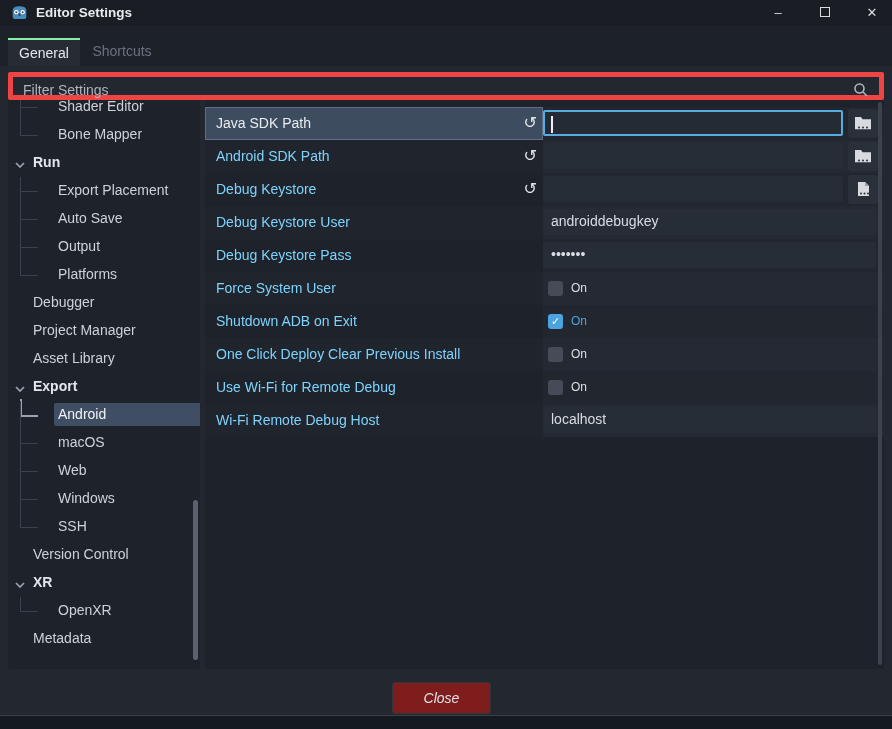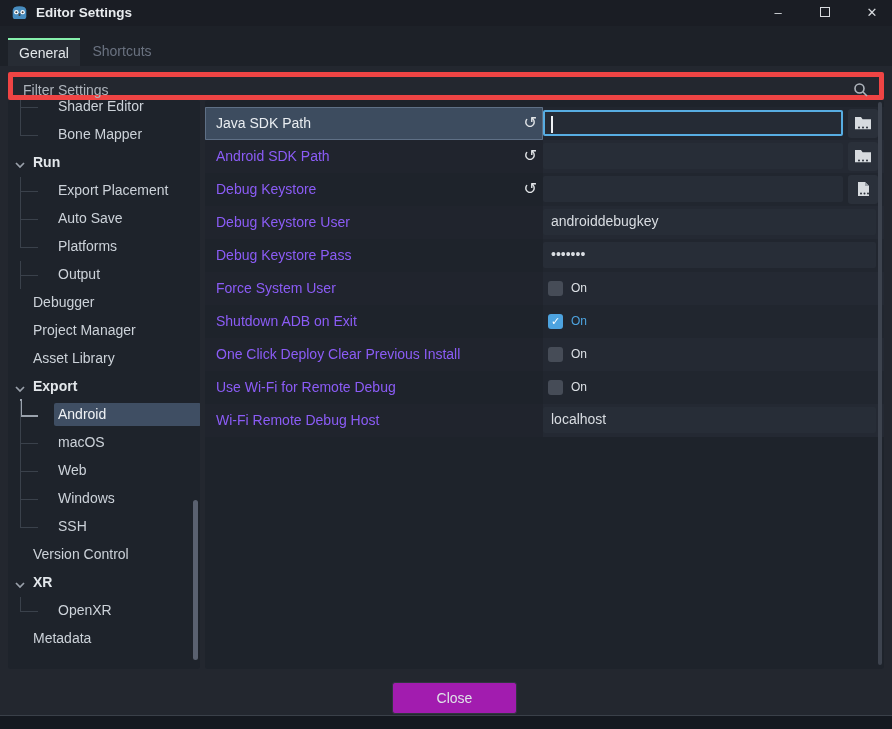--- a/index.html
+++ b/index.html
@@ -61,21 +61,21 @@
                     background:#9aa2ad; }
   #sidebar-scroll-thumb { right:2px; top:400px; width:5px; height:160px;
                           background:#5a6170; border-radius:3px; }
 
   
   #rows { position:absolute; left:0; top:7px; width:100%; }
   .prow { position:relative; height:33px; }
   .prow .labelcell { position:absolute; left:0; top:0; width:338px; height:33px; }
   .prow.odd .labelcell { background:#20242d; }
   .prow .labelcell .ltext { position:absolute; left:11px; top:0; height:33px;
-                            line-height:32px; font-size:14px; color:#8b5cf6; white-space:nowrap; }
+                            line-height:32px; font-size:14px; color:#7dd3fc; white-space:nowrap; }
   .prow.sel .labelcell { background:#3d4c5f; box-shadow:inset 0 0 0 1px #5f7086;
                          border-radius:1px; }
   .prow.sel .labelcell .ltext { color:#e9edf1; }
   .reset-btn { position:absolute; right:6px; top:0; height:33px; line-height:31px;
                color:#e2e5e8; font-size:16px; }
   .valuecell { position:absolute; left:338px; right:0; top:0; height:33px; background:#21262f; }
   .prow.odd .valuecell { background:#242933; }
   .lineedit { position:absolute; left:0; top:3px; bottom:4px; right:8px; background:#272d37;
               border-radius:2px; color:#d9dde2; font-size:14px; line-height:25px;
               padding:0 8px; white-space:nowrap; overflow:hidden; }
@@ -89,23 +89,23 @@
               border-radius:3px; background:#464c57; color:#fff; font-size:11px;
               font-weight:700; text-align:center; line-height:15px; }
   .checkbox.on { background:#4da3df; }
   .check-label { position:absolute; left:28px; top:0; height:33px; line-height:32px;
                  font-size:12px; color:#dce0e5; }
   .check-label.on { color:#4da3df; }
   #inspector-scroll-thumb { right:2px; top:2px; width:4px; height:563px;
                             background:#3d434e; border-radius:2px; }
 
   
-  #close-button { left:392px; top:682px; width:125px; height:32px; background:#a21caf;
+  #close-button { left:392px; top:682px; width:99px; height:32px; background:#7f1d1d;
                   border:1px solid #30353f; border-radius:3px; color:#dfe3e7;
-                  font-size:14px; text-align:center; line-height:30px; }
+                  font-size:14px; text-align:center; line-height:30px;font-style:italic; }
   #bottom-line { left:0; top:715px; width:892px; height:1px; background:#3a4049; }
   #bottom-area { left:0; top:716px; width:892px; height:13px; background:#151920; }
 </style>
 </head>
 <body>
 
 <div id="stage">
   <div id="dialog-bg" class="abs"></div>
 
   <div id="titlebar" class="abs">
@@ -138,22 +138,22 @@
 
   <div id="sidebar" class="abs">
     <div id="tree-list">
         <div class="titem child vfull"><div class="tlabel">Shader Editor</div></div>
         <div class="titem child vhalf"><div class="tlabel">Bone Mapper</div></div>
         <div class="titem top bold"><div class="chev"><svg viewBox="0 0 12 12" width="12" height="12">
               <path d="M2 4 L6 8 L10 4" fill="none" stroke="#9aa1ab" stroke-width="1.7"></path>
             </svg></div><div class="tlabel">Run</div></div>
         <div class="titem child vfull"><div class="tlabel">Export Placement</div></div>
         <div class="titem child vfull"><div class="tlabel">Auto Save</div></div>
+        <div class="titem child vfull"><div class="tlabel">Output</div></div>
         <div class="titem child vhalf"><div class="tlabel">Platforms</div></div>
-        <div class="titem child vfull"><div class="tlabel">Output</div></div>
         <div class="titem top"><div class="tlabel">Debugger</div></div>
         <div class="titem top"><div class="tlabel">Project Manager</div></div>
         <div class="titem top"><div class="tlabel">Asset Library</div></div>
         <div class="titem top bold"><div class="chev"><svg viewBox="0 0 12 12" width="12" height="12">
               <path d="M2 4 L6 8 L10 4" fill="none" stroke="#9aa1ab" stroke-width="1.7"></path>
             </svg></div><div class="tlabel">Export</div></div>
         <div class="titem child sel vfull lbright"><div class="brightv"></div><div class="tlabel">Android</div></div>
         <div class="titem child vfull"><div class="tlabel">macOS</div></div>
         <div class="titem child vfull"><div class="tlabel">Web</div></div>
         <div class="titem child vfull"><div class="tlabel">Windows</div></div>

